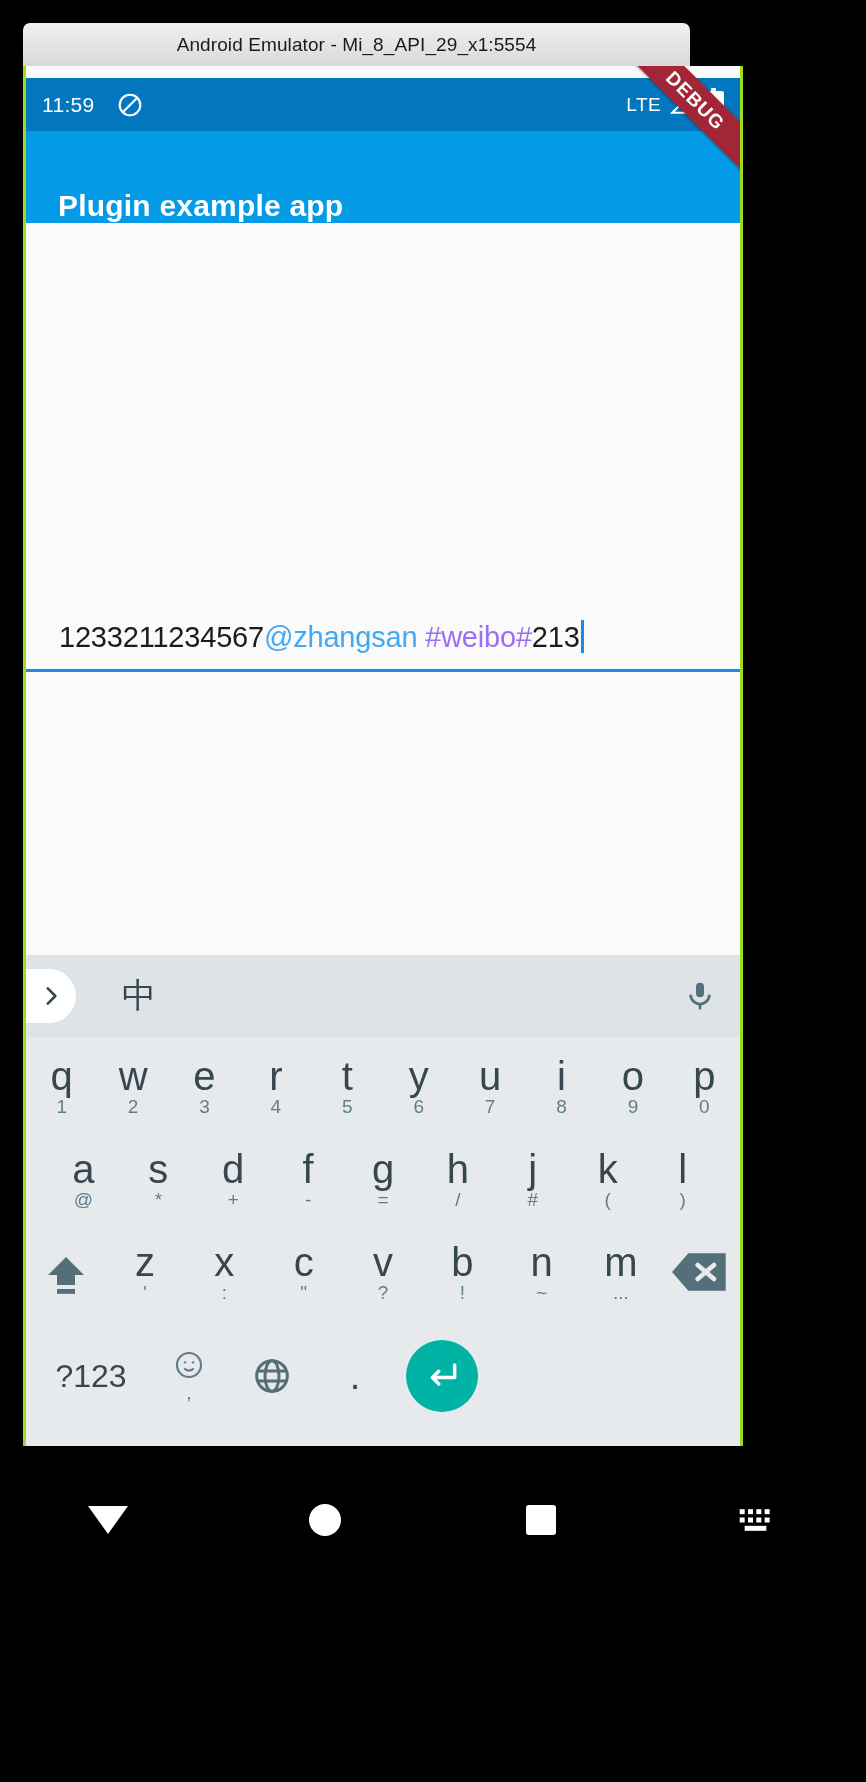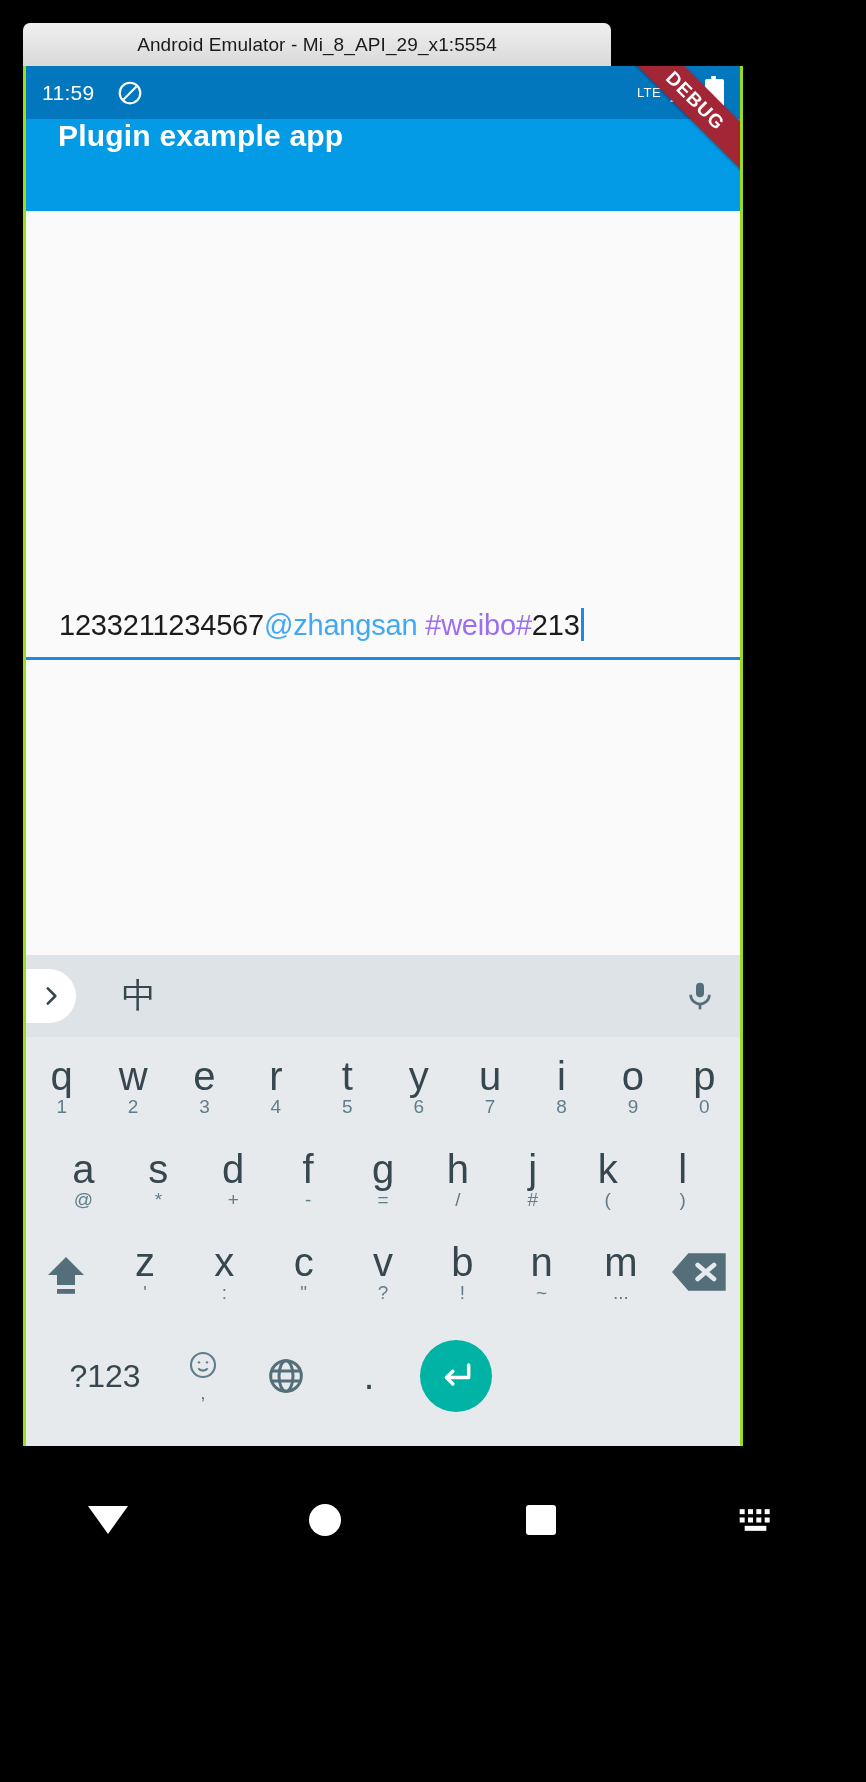--- a/index.html
+++ b/index.html
@@ -1,44 +1,44 @@
 <!DOCTYPE html>
 <html><head>
 <meta charset="utf-8">
 <style>
   html,body{margin:0;padding:0;background:#000;}
   body{width:866px;height:1782px;font-family:"Liberation Sans",sans-serif;overflow:hidden;}
 
   .device{position:absolute;left:0;top:0;width:866px;height:1782px;background:#000;}
 
   
-  .titlebar{position:absolute;left:23px;top:23px;width:588px;height:43px;
+  .titlebar{position:absolute;left:23px;top:23px;width:667px;height:43px;
     background:linear-gradient(#f0f0f0,#d9d9d9);
     border-radius:7px 7px 0 0;
     display:flex;align-items:center;justify-content:center;}
   .titlebar-text{font-size:19px;color:#1b1b1b;letter-spacing:.1px;}
 
   
   .screen{position:absolute;left:23px;top:66px;width:720px;height:1380px;
     background:#fafafa;border-left:3px solid #9ddb1b;border-right:3px solid #9ddb1b;
     box-sizing:border-box;overflow:hidden;}
 
   
   .statusbar{position:relative;height:53px;background:#0277bd;
-    display:flex;align-items:center;padding:0 16px;box-sizing:border-box;color:#fff;}
+    display:flex;align-items:center;padding:0 16px;box-sizing:border-box;color:#fff;margin-top:12px;}
   .clock{font-size:21px;font-weight:400;letter-spacing:.3px;}
   .sb-icon{margin-left:22px;display:flex;align-items:center;}
   .sb-right{margin-left:auto;display:flex;align-items:center;gap:9px;}
-  .lte{font-size:13px;letter-spacing:.4px;}
+  .lte{font-size:19px;letter-spacing:.4px;}
   .batt{width:15px;height:24px;border:2px solid #fff;border-radius:2px;
     position:relative;background:#fff;}
   .batt:before{content:"";position:absolute;left:4px;top:-5px;width:5px;height:3px;background:#fff;border-radius:1px;}
 
   
-  .appbar{height:92px;background:#039be5;display:flex;align-items:flex-start;padding:0 32px;box-sizing:border-box;}
+  .appbar{height:92px;background:#039be5;display:flex;align-items:flex-end;padding:0 32px;box-sizing:border-box;}
   .appbar-title{color:#fff;font-size:30px;font-weight:bold;letter-spacing:.2px;}
 
   
   .ribbon{position:absolute;right:-48px;top:18px;width:185px;height:33px;
     background:#a32637;color:#fff;display:flex;align-items:center;justify-content:center;
     transform:rotate(45deg);font-size:19px;font-weight:bold;letter-spacing:1px;
     box-shadow:0 1px 3px rgba(0,0,0,.35);z-index:6;}
 
   
   .appbody{position:relative;height:1235px;background:#fafafa;}
@@ -65,21 +65,21 @@
   .kb-rows{padding-top:6px;}
   .kb-row{display:flex;justify-content:center;align-items:flex-start;height:93px;}
   .key{flex:1;display:flex;flex-direction:column;align-items:center;justify-content:flex-start;
     padding-top:10px;position:relative;}
   .key-main{font-size:40px;color:#37474f;line-height:46px;font-weight:300;}
   .key-sub{font-size:19px;color:#607d8b;line-height:20px;margin-top:-2px;}
   .row3 .key{flex:1;}
   .key-wide{flex:1.45;}
   .key-func{display:flex;align-items:center;justify-content:center;padding-top:22px;}
 
-  .kb-row4{display:flex;align-items:center;height:108px;padding:0 20px;box-sizing:border-box;}
+  .kb-row4{display:flex;align-items:center;height:108px;padding:0 6px;box-sizing:border-box;}
   .k-123{width:118px;text-align:center;font-size:32px;color:#37474f;}
   .k-emoji{width:78px;display:flex;flex-direction:column;align-items:center;justify-content:center;}
   .k-globe{width:88px;display:flex;align-items:center;justify-content:center;}
   .k-space{flex:1;height:50px;background:#cfd4d8;border-radius:7px;
     display:flex;align-items:center;justify-content:center;margin:0 6px;}
   .k-space span{font-size:27px;color:#78909c;}
   .k-dot{width:78px;text-align:center;font-size:38px;color:#37474f;line-height:20px;}
   .k-enter{width:96px;display:flex;align-items:center;justify-content:center;}
   .enter-circle{width:72px;height:72px;border-radius:50%;background:#00b3a4;
     display:flex;align-items:center;justify-content:center;}

